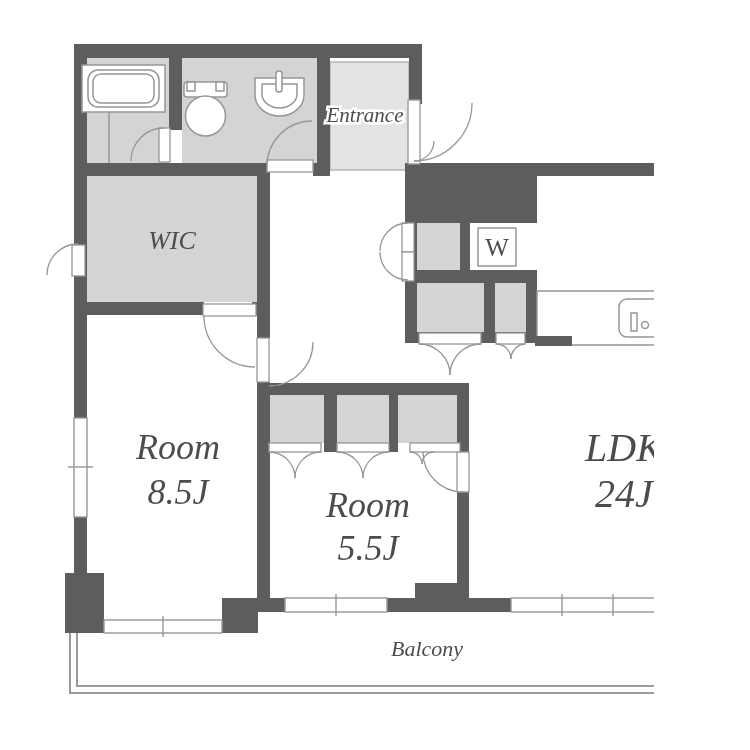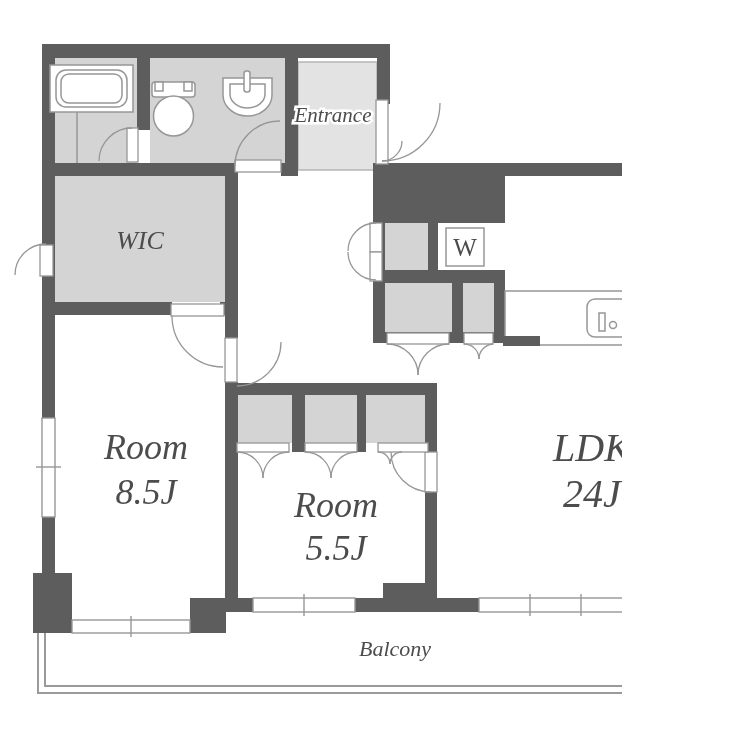--- a/index.html
+++ b/index.html
@@ -1,16 +1,16 @@
 <!DOCTYPE html>
 <html><head>
 <meta charset="utf-8">
 <style>
   html,body{margin:0;padding:0;background:#ffffff;}
-  #stage{width:622px;height:750px;position:relative;background:#ffffff;overflow:hidden;}
+  #stage{width:622px;height:750px;position:relative;background:#ffffff;overflow:hidden;padding-left:32px;}
   svg{display:block;}
   text{font-family:"Liberation Serif","DejaVu Serif",serif;}
   .lbl{font-style:italic;}
 </style>
 </head>
 <body>
 
 <div id="stage">
 <svg width="750" height="750" viewBox="0 0 750 750">
 

